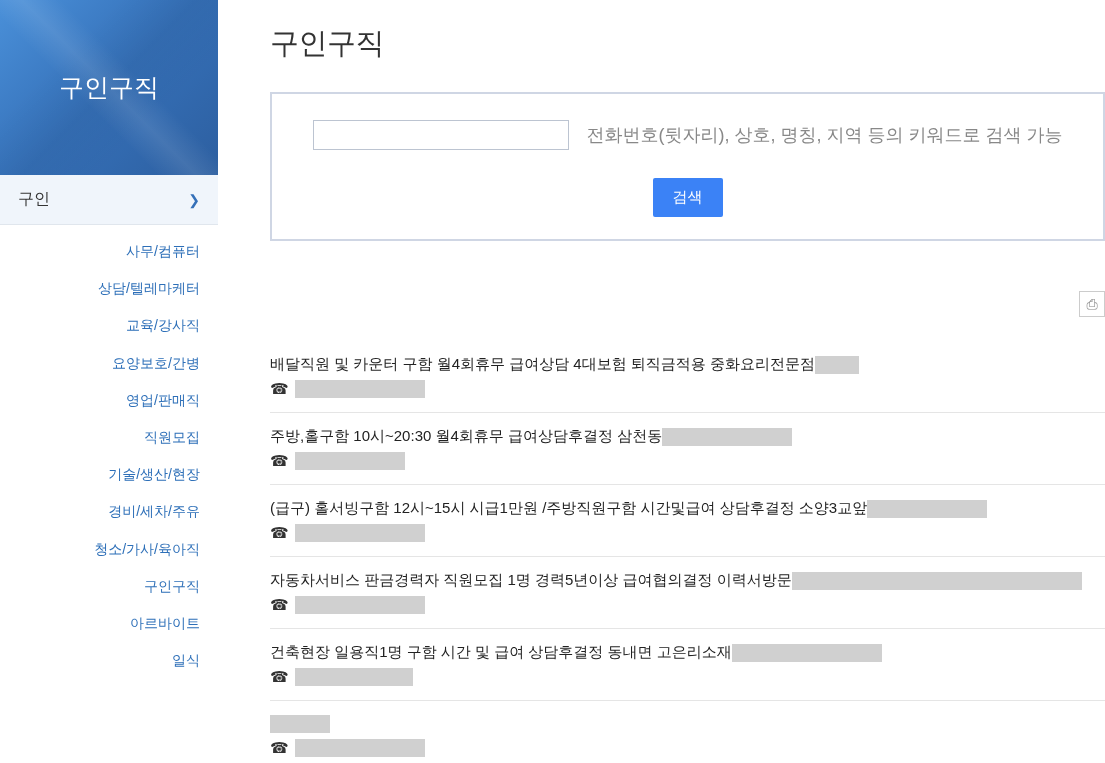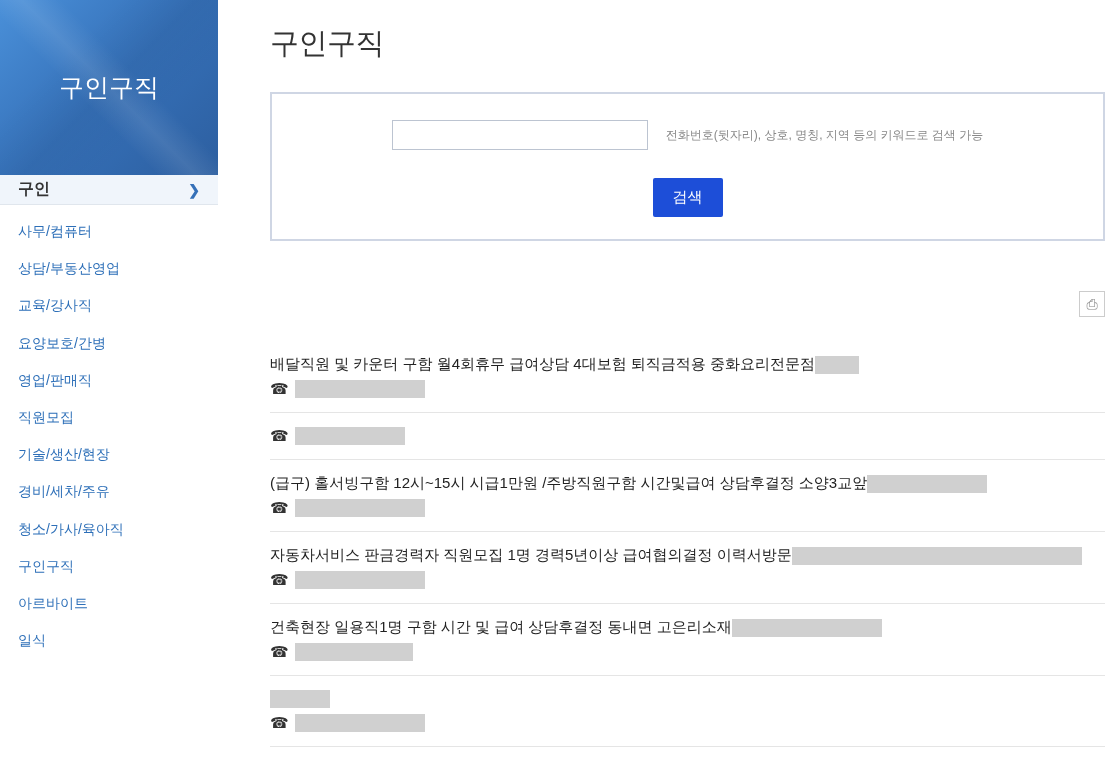--- a/index.html
+++ b/index.html
@@ -27,62 +27,62 @@
     .sidebar-header-title {
       color: #fff;
       font-size: 25px;
       font-weight: 400;
       position: relative;
       z-index: 1;
     }
     .sidebar-category {
       background: #f0f5fb;
       border-bottom: 1px solid #e0e6ed;
-      padding: 4px 18px;
+      padding: 14px 18px;
       display: flex;
       justify-content: space-between;
       align-items: center;
       color: #333;
       font-size: 16px;
       cursor: pointer;
-      font-weight: bold;
     }
     .sidebar-category .chevron {
       color: #3570b8;
       font-size: 14px;
     }
     .sidebar-items { background: #fff; padding: 8px 0; }
     .sidebar-item {
       padding: 6px 18px;
       color: #2d6fb8;
       font-size: 14px;
       cursor: pointer;
       line-height: 1.8;
+      text-align: right;
     }
     
     .main { flex: 1; padding: 24px 0 24px 52px; }
     .page-title { font-size: 29px; font-weight: 400; margin-bottom: 28px; letter-spacing: -0.5px; }
     
     .search-box {
       border: 2px solid #cfd6e4;
       padding: 26px 20px 22px;
       text-align: center;
       margin-bottom: 50px;
     }
     .search-row { display: flex; align-items: center; justify-content: center; gap: 18px; margin-bottom: 28px; }
     .search-input {
       width: 256px;
       height: 30px;
       border: 1px solid #bcc4d1;
       padding: 4px 8px;
       font-size: 14px;
     }
-    .search-hint { color: #888; font-size: 12px; }
+    .search-hint { color: #888; font-size: 18px; }
     .search-button {
-      background: #1d4ed8;
+      background: #3b82f6;
       color: #fff;
       border: none;
       padding: 10px 20px;
       font-size: 15px;
       cursor: pointer;
       border-radius: 2px;
     }
     
     .print-row { display: flex; justify-content: flex-end; margin-bottom: 24px; }
     .print-icon {
@@ -121,21 +121,21 @@
   <aside class="sidebar">
     <div class="sidebar-header">
       <div class="sidebar-header-title">구인구직</div>
     </div>
     <div class="sidebar-category">
       <span>구인</span>
       <span class="chevron">❯</span>
     </div>
     <div class="sidebar-items" id="sidebar-items">
         <div class="sidebar-item">사무/컴퓨터</div>
-        <div class="sidebar-item">상담/부동산영업</div>
+        <div class="sidebar-item">상담/텔레마케터</div>
         <div class="sidebar-item">교육/강사직</div>
         <div class="sidebar-item">요양보호/간병</div>
         <div class="sidebar-item">영업/판매직</div>
         <div class="sidebar-item">직원모집</div>
         <div class="sidebar-item">기술/생산/현장</div>
         <div class="sidebar-item">경비/세차/주유</div>
         <div class="sidebar-item">청소/가사/육아직</div>
         <div class="sidebar-item">구인구직</div>
         <div class="sidebar-item">아르바이트</div>
         <div class="sidebar-item">일식</div>
@@ -164,20 +164,24 @@
           <div class="listing-title-row">
             <span class="listing-title">배달직원 및 카운터 구함 월4회휴무 급여상담 4대보험 퇴직금적용 중화요리전문점</span>
             <span class="redacted" style="width: 44px;"></span>
           </div>
           <div class="listing-phone-row">
             <span class="phone-icon">☎</span>
             <span class="redacted-phone" style="width: 130px;"></span>
           </div>
         </div>
         <div class="listing">
+          <div class="listing-title-row">
+            <span class="listing-title">주방,홀구함 10시~20:30 월4회휴무 급여상담후결정 삼천동</span>
+            <span class="redacted" style="width: 130px;"></span>
+          </div>
           <div class="listing-phone-row">
             <span class="phone-icon">☎</span>
             <span class="redacted-phone" style="width: 110px;"></span>
           </div>
         </div>
         <div class="listing">
           <div class="listing-title-row">
             <span class="listing-title">(급구) 홀서빙구함 12시~15시 시급1만원 /주방직원구함 시간및급여 상담후결정 소양3교앞</span>
             <span class="redacted" style="width: 120px;"></span>
           </div>

